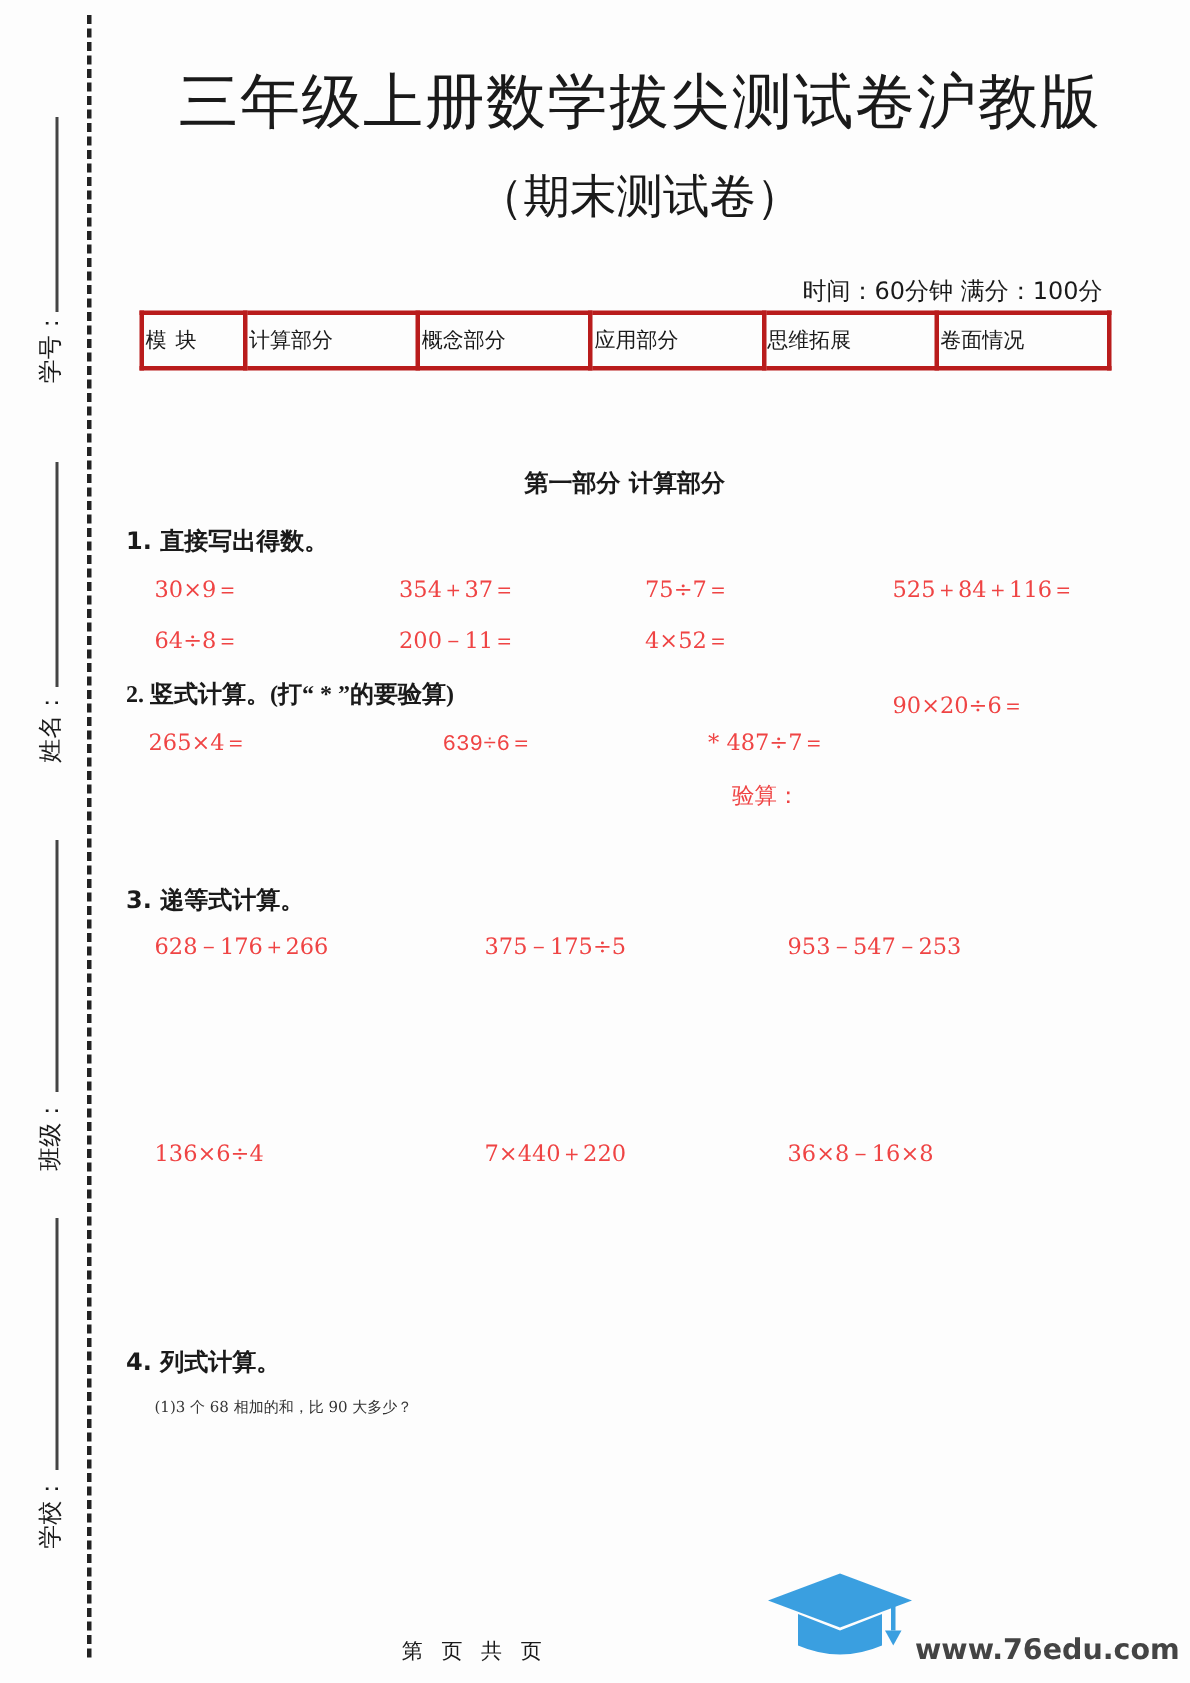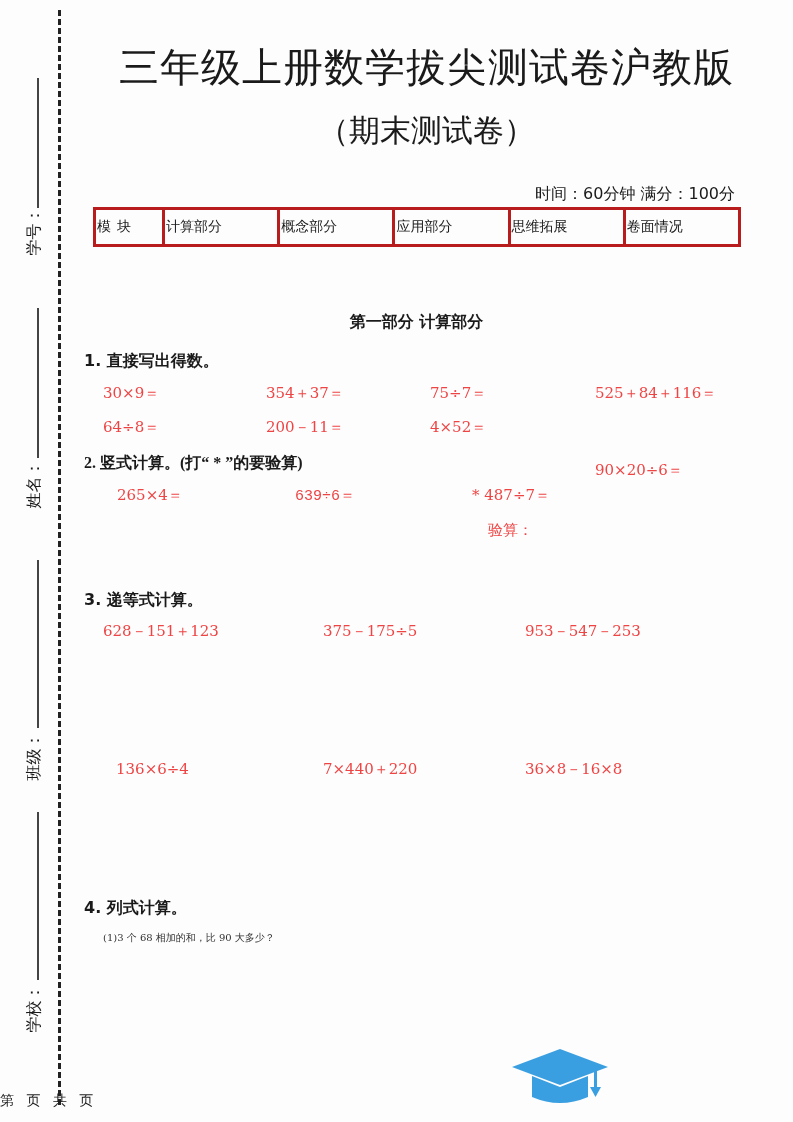--- a/index.html
+++ b/index.html
@@ -10,21 +10,21 @@
   .title { position:absolute; left:0; width:853px; top:40px; text-align:center; font-size:40px; letter-spacing:1px; font-family:"DejaVu Sans", sans-serif; }
   .subtitle { position:absolute; left:0; width:853px; top:110px; text-align:center; font-size:31px; }
   .meta { position:absolute; right:58px; top:184px; font-size:16px; }
   table.score { position:absolute; left:93px; top:207px; width:648px; border-collapse:collapse; font-size:14px; }
   table.score td { border:3px solid #b91c1c; height:32px; text-align:left; }
   table.score td.first { width:64px; letter-spacing:6px; }
   .sec-title { position:absolute; left:0; width:833px; top:312px; text-align:center; font-size:16px; font-weight:bold; }
   .q-title { position:absolute; left:84px; font-size:16px; font-weight:bold; }
   .expr { position:absolute; font-family:"DejaVu Serif", serif; font-size:15px; color:#ef4444; }
   .plain { position:absolute; font-family:"DejaVu Serif", serif; font-size:10px; color:#333; }
-  .footer { position:absolute; left:0; width:633px; top:1092px; text-align:left; font-size:14px; letter-spacing:4px; }
+  .footer { position:absolute; left:0; width:633px; top:1092px; text-align:center; font-size:14px; letter-spacing:4px; }
   .logo { position:absolute; left:510px; top:1043px; width:280px; height:70px; }
   .logo-name { position:absolute; left:100px; top:0; font-size:36px; font-weight:bold; letter-spacing:1px; }
   .logo-url { position:absolute; left:100px; top:46px; font-size:19px; font-weight:bold; color:#444; }
 </style>
 </head>
 <body>
 
 <div class="dash-line"></div>
 
 <div>
@@ -67,38 +67,39 @@
 <div class="expr" style="left:103px;top:384px;">30×9＝</div>
 <div class="expr" style="left:266px;top:384px;">354＋37＝</div>
 <div class="expr" style="left:430px;top:384px;">75÷7＝</div>
 <div class="expr" style="left:595px;top:384px;">525＋84＋116＝</div>
 <div class="expr" style="left:103px;top:418px;">64÷8＝</div>
 <div class="expr" style="left:266px;top:418px;">200－11＝</div>
 <div class="expr" style="left:430px;top:418px;text-align:right;">4×52＝</div>
 <div class="expr" style="left:595px;top:418px;margin-top:43px;">90×20÷6＝</div>
 
 <div class="q-title" style="top:453px;font-family:Liberation Serif, serif;">2. 竖式计算。(打“ * ”的要验算)</div>
-<div class="expr" style="left:117px;top:486px;">265×4＝</div>
+<div class="expr" style="left:99px;top:486px;">265×4＝</div>
 <div class="expr" style="left:295px;top:486px;font-family:Liberation Mono, monospace;">639÷6＝</div>
 <div class="expr" style="left:472px;top:486px;">* 487÷7＝</div>
 <div class="expr" style="left:488px;top:521px;">验算：</div>
 
 <div class="q-title" style="top:590px;">3. 递等式计算。</div>
-<div class="expr" style="left:103px;top:622px;">628－151＋123</div>
+<div class="expr" style="left:103px;top:622px;">628－176＋266</div>
 <div class="expr" style="left:323px;top:622px;">375－175÷5</div>
 <div class="expr" style="left:525px;top:622px;">953－547－253</div>
-<div class="expr" style="left:116px;top:760px;text-align:center;">136×6÷4</div>
+<div class="expr" style="left:103px;top:760px;text-align:center;">136×6÷4</div>
 <div class="expr" style="left:323px;top:760px;">7×440＋220</div>
 <div class="expr" style="left:525px;top:760px;">36×8－16×8</div>
 
 <div class="q-title" style="top:898px;">4. 列式计算。</div>
 <div class="plain" style="left:103px;top:931px;">(1)3 个 68 相加的和，比 90 大多少？</div>
 
 <div class="footer">第 页 共 页</div>
 
 <div class="logo">
   <svg width="100" height="62" viewBox="0 0 100 62" style="position:absolute;left:0;top:2px;">
     <polygon points="2,22 50,4 98,22 50,40" fill="#3a9fe0"></polygon>
     <path d="M22,31 L22,52 Q50,64 78,52 L78,31 L50,42 Z" fill="#3a9fe0"></path>
     <rect x="84" y="22" width="3" height="20" fill="#3a9fe0"></rect>
     <polygon points="80,42 91,42 85.5,52" fill="#3a9fe0"></polygon>
   </svg>
+  <div class="logo-url">www.76edu.com</div>
 </div>
 
 </body></html>

